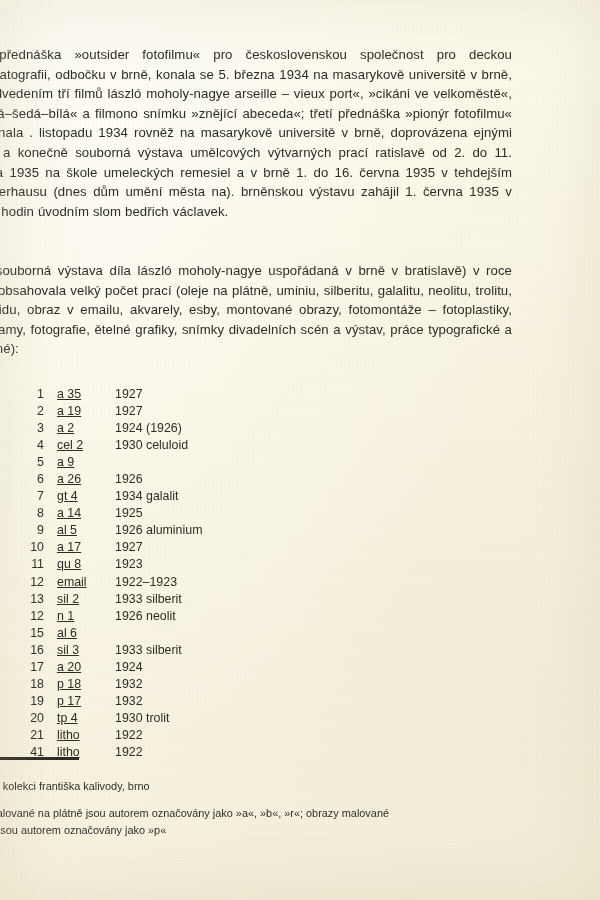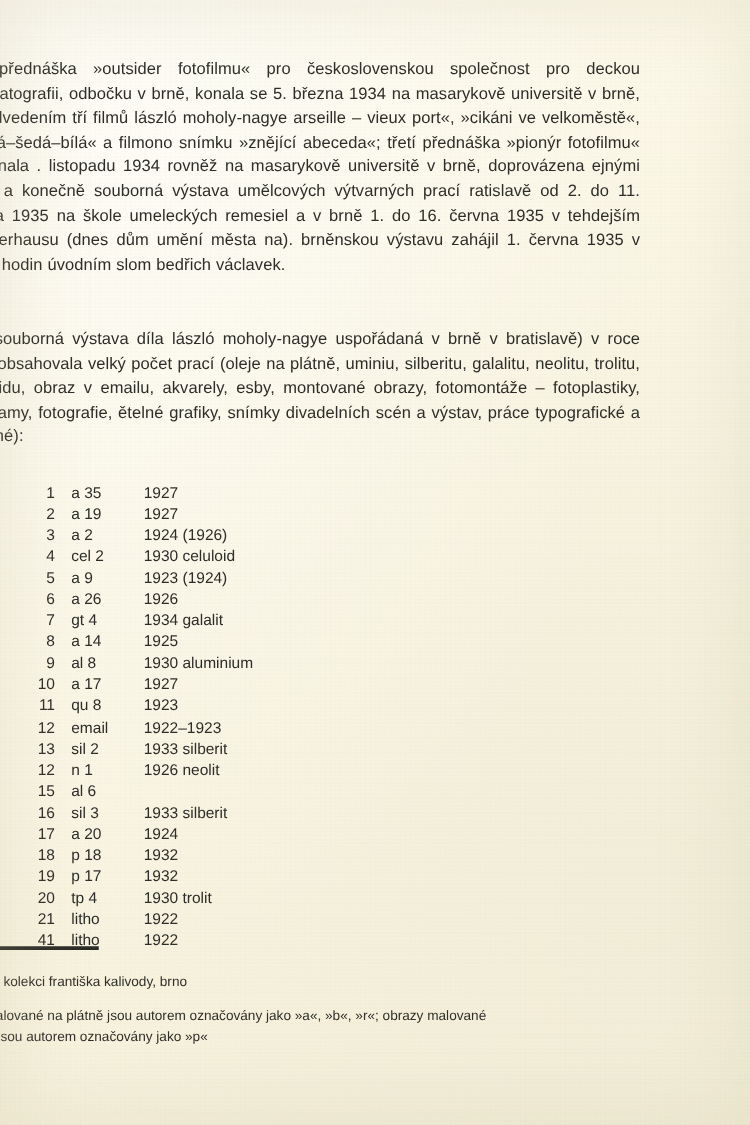--- a/index.html
+++ b/index.html
@@ -76,20 +76,21 @@
   }
   .col-num {
     width: 44px;
     text-align: right;
     flex: 0 0 44px;
   }
   .col-code {
     width: 58px;
     padding-left: 13px;
     flex: 0 0 58px;
+    text-decoration: underline;
   }
   .col-detail {
     padding-left: 0px;
     flex: 1 1 auto;
   }
 
   
   .footrule {
     position: absolute;
     left: 0;
@@ -148,41 +149,40 @@
       <span class="col-detail">1924  (1926)</span>
     </div>
     <div class="row">
       <span class="col-num">4</span>
       <span class="col-code">cel 2</span>
       <span class="col-detail">1930 celuloid</span>
     </div>
     <div class="row">
       <span class="col-num">5</span>
       <span class="col-code">a 9</span>
-      <span class="col-detail">1923  (1924)</span>
     </div>
     <div class="row">
       <span class="col-num">6</span>
       <span class="col-code">a 26</span>
       <span class="col-detail">1926</span>
     </div>
     <div class="row">
       <span class="col-num">7</span>
       <span class="col-code">gt 4</span>
       <span class="col-detail">1934 galalit</span>
     </div>
     <div class="row">
       <span class="col-num">8</span>
       <span class="col-code">a 14</span>
       <span class="col-detail">1925</span>
     </div>
     <div class="row">
       <span class="col-num">9</span>
-      <span class="col-code">al 8</span>
-      <span class="col-detail">1930 aluminium</span>
+      <span class="col-code">al 5</span>
+      <span class="col-detail">1926 aluminium</span>
     </div>
     <div class="row">
       <span class="col-num">10</span>
       <span class="col-code">a 17</span>
       <span class="col-detail">1927</span>
     </div>
     <div class="row">
       <span class="col-num">11</span>
       <span class="col-code">qu 8</span>
       <span class="col-detail">1923</span>

